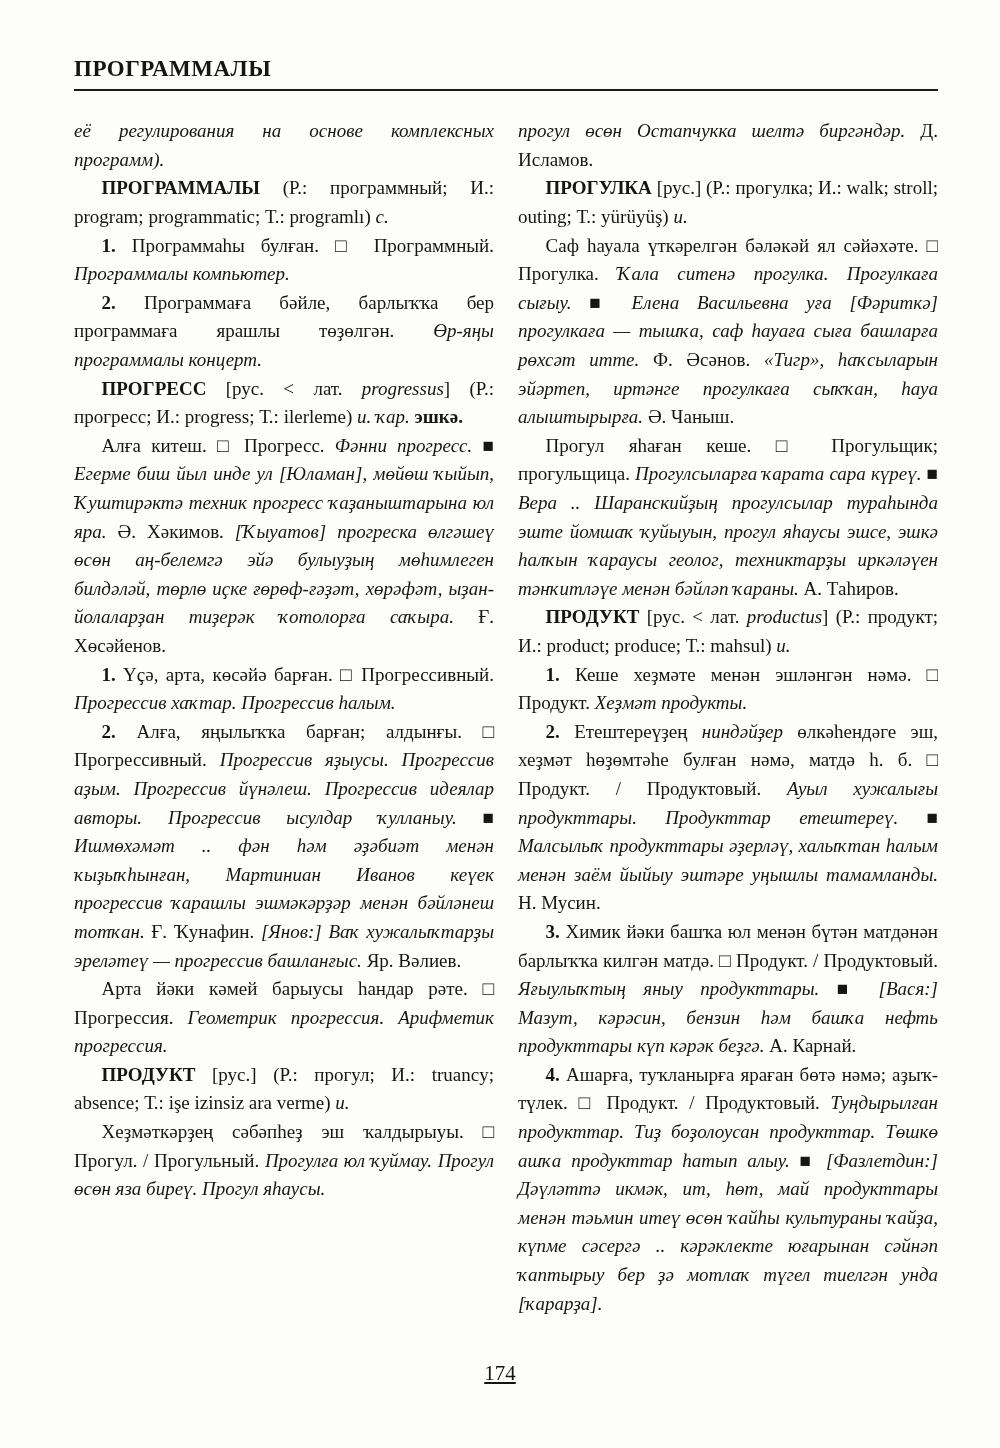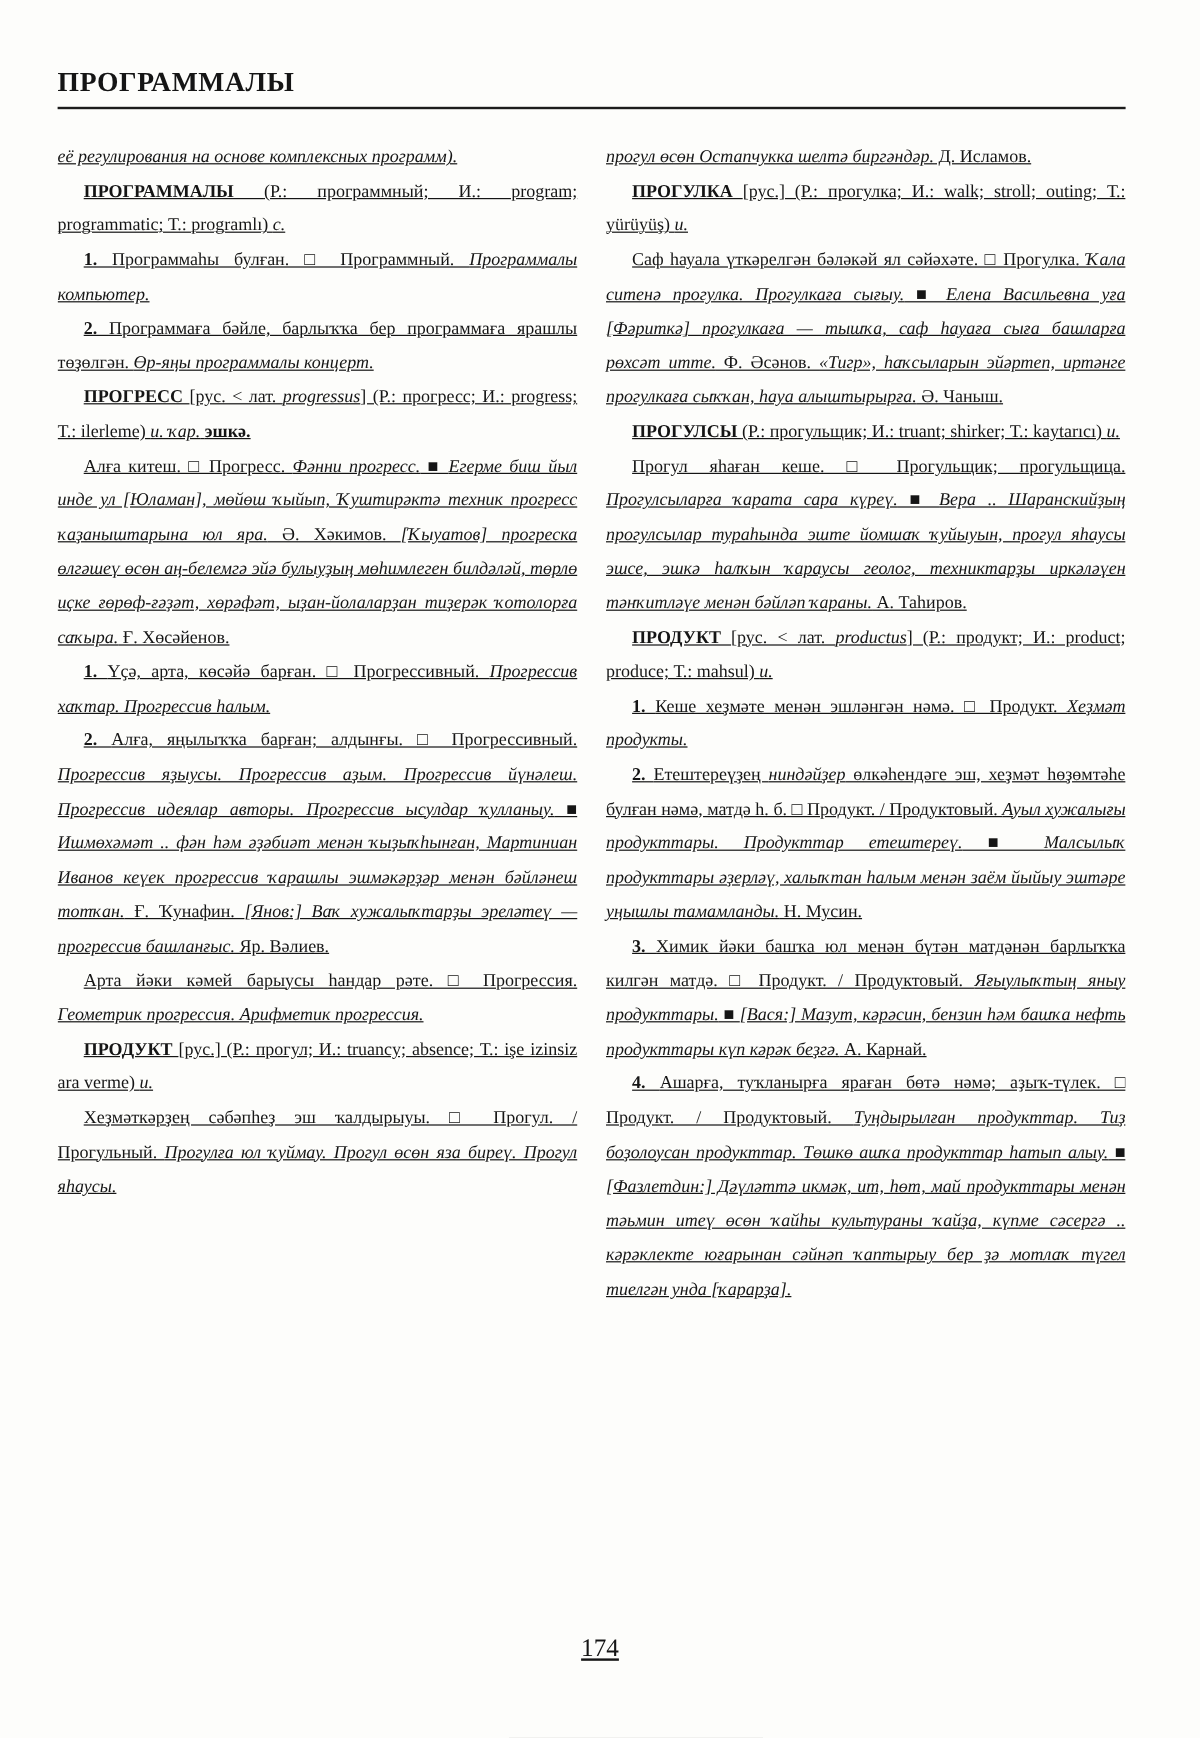--- a/index.html
+++ b/index.html
@@ -9,21 +9,21 @@
     font-family: "Liberation Serif", "DejaVu Serif", serif;
   }
   .page {
     position: relative;
     width: 1000px;
     height: 1448px;
     margin: 0 auto;
     background: #fdfdfb;
     color: #151515;
     box-sizing: border-box;
-    padding: 56px 62px 0 48px;
+    padding: 56px 62px 0 74px;
     overflow: hidden;
   }
   .running-head {
     font-weight: bold;
     font-size: 23px;
     letter-spacing: 0.5px;
     line-height: 1.1;
     margin-bottom: 8px;
   }
   .rule {
@@ -35,24 +35,23 @@
     gap: 24px;
     height: 1218px;
     overflow: hidden;
   }
   .col {
     flex: 1 1 0;
     min-width: 0;
   }
   .col p {
     margin: 0;
-    font-size: 15px;
+    font-size: 19px;
     line-height: 28.6px;
     text-align: justify;
-    text-decoration: underline;
   }
   .col p.indent { text-indent: 1.45em; }
   .seg-b  { font-weight: bold; }
   .seg-i  { font-style: italic; }
   .folio {
     position: absolute;
     left: 0;
     right: 0;
     bottom: 62px;
     text-align: center;
@@ -80,21 +79,20 @@
         <p class="indent"><span class="seg-b">1. </span><span>Үҫә, арта, көсәйә барған. □ Прогрессивный. </span><span class="seg-i">Прогрессив хаҡтар. Прогрессив һалым.</span></p>
         <p class="indent"><span class="seg-b">2. </span><span>Алға, яңылыҡҡа барған; алдынғы. □ Прогрессивный. </span><span class="seg-i">Прогрессив яҙыусы. Прогрессив аҙым. Прогрессив йүнәлеш. Прогрессив идеялар авторы. Прогрессив ысулдар ҡулланыу.</span><span> ■ </span><span class="seg-i">Ишмөхәмәт .. фән һәм әҙәбиәт менән ҡыҙыҡһынған, Мартиниан Иванов кеүек прогрессив ҡарашлы эшмәкәрҙәр менән бәйләнеш тотҡан.</span><span> Ғ. Ҡунафин. </span><span class="seg-i">[Янов:] Ваҡ хужалыҡтарҙы эреләтеү — прогрессив башланғыс.</span><span> Яр. Вәлиев.</span></p>
         <p class="indent"><span>Арта йәки кәмей барыусы һандар рәте. □ Прогрессия. </span><span class="seg-i">Геометрик прогрессия. Арифметик прогрессия.</span></p>
         <p class="indent"><span class="seg-b">ПРОДУКТ </span><span>[рус.] (Р.: прогул; И.: truancy; absence; Т.: işe izinsiz ara verme) </span><span class="seg-i">и.</span></p>
         <p class="indent"><span>Хеҙмәткәрҙең сәбәпһеҙ эш ҡалдырыуы. □ Прогул. / Прогульный. </span><span class="seg-i">Прогулға юл ҡуймау. Прогул өсөн яза биреү. Прогул яһаусы.</span></p>
       </div>
     <div class="col" id="col-right">
         <p class=""><span class="seg-i">прогул өсөн Остапчукка шелтә биргәндәр.</span><span> Д. Исламов.</span></p>
         <p class="indent"><span class="seg-b">ПРОГУЛКА </span><span>[рус.] (Р.: прогулка; И.: walk; stroll; outing; Т.: yürüyüş) </span><span class="seg-i">и.</span></p>
         <p class="indent"><span>Саф һауала үткәрелгән бәләкәй ял сәйәхәте. □ Прогулка. </span><span class="seg-i">Ҡала ситенә прогулка. Прогулкаға сығыу.</span><span> ■ </span><span class="seg-i">Елена Васильевна уға [Фәриткә] прогулкаға — тышҡа, саф һауаға сыға башларға рөхсәт итте.</span><span> Ф. Әсәнов. </span><span class="seg-i">«Тигр», һаҡсыларын эйәртеп, иртәнге прогулкаға сыҡҡан, һауа алыштырырға.</span><span> Ә. Чаныш.</span></p>
-        <p class="indent"><span class="seg-b">ПРОГУЛСЫ </span><span>(Р.: прогульщик; И.: truant; shirker; Т.: kaytarıcı) </span><span class="seg-i">и.</span></p>
         <p class="indent"><span>Прогул яһаған кеше. □ Прогульщик; прогульщица. </span><span class="seg-i">Прогулсыларға ҡарата сара күреү.</span><span> ■ </span><span class="seg-i">Вера .. Шаранскийҙың прогулсылар тураһында эште йомшаҡ ҡуйыуын, прогул яһаусы эшсе, эшкә һалҡын ҡараусы геолог, техниктарҙы иркәләүен тәнҡитләүе менән бәйләп ҡараны.</span><span> А. Таһиров.</span></p>
         <p class="indent"><span class="seg-b">ПРОДУКТ </span><span>[рус. &lt; лат. </span><span class="seg-i">productus</span><span>] (Р.: продукт; И.: product; produce; Т.: mahsul) </span><span class="seg-i">и.</span></p>
         <p class="indent"><span class="seg-b">1. </span><span>Кеше хеҙмәте менән эшләнгән нәмә. □ Продукт. </span><span class="seg-i">Хеҙмәт продукты.</span></p>
         <p class="indent"><span class="seg-b">2. </span><span>Етештереүҙең </span><span class="seg-i">ниндәйҙер</span><span> өлкәһендәге эш, хеҙмәт һөҙөмтәһе булған нәмә, матдә һ. б. □ Продукт. / Продуктовый. </span><span class="seg-i">Ауыл хужалығы продукттары. Продукттар етештереү.</span><span> ■ </span><span class="seg-i">Малсылыҡ продукттары әҙерләү, халыҡтан һалым менән заём йыйыу эштәре уңышлы тамамланды.</span><span> Н. Мусин.</span></p>
         <p class="indent"><span class="seg-b">3. </span><span>Химик йәки башҡа юл менән бүтән матдәнән барлыҡҡа килгән матдә. □ Продукт. / Продуктовый. </span><span class="seg-i">Яғыулыҡтың яныу продукттары.</span><span> ■ </span><span class="seg-i">[Вася:] Мазут, кәрәсин, бензин һәм башҡа нефть продукттары күп кәрәк беҙгә.</span><span> А. Карнай.</span></p>
         <p class="indent"><span class="seg-b">4. </span><span>Ашарға, туҡланырға яраған бөтә нәмә; аҙыҡ-түлек. □ Продукт. / Продуктовый. </span><span class="seg-i">Туңдырылған продукттар. Тиҙ боҙолоусан продукттар. Төшкө ашҡа продукттар һатып алыу.</span><span> ■ </span><span class="seg-i">[Фазлетдин:] Дәүләттә икмәк, ит, һөт, май продукттары менән тәьмин итеү өсөн ҡайһы культураны ҡайҙа, күпме сәсергә .. кәрәклекте юғарынан сәйнәп ҡаптырыу бер ҙә мотлаҡ түгел тиелгән унда [ҡарарҙа].</span></p>
       </div>
   </main>
 
   <footer class="folio">

